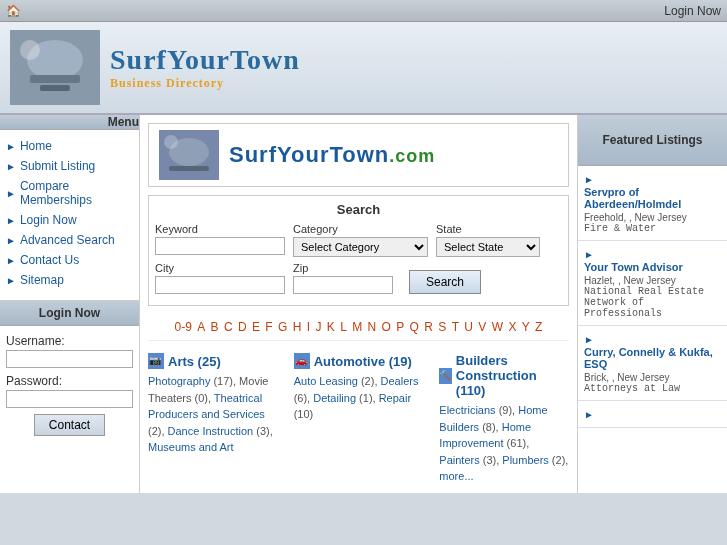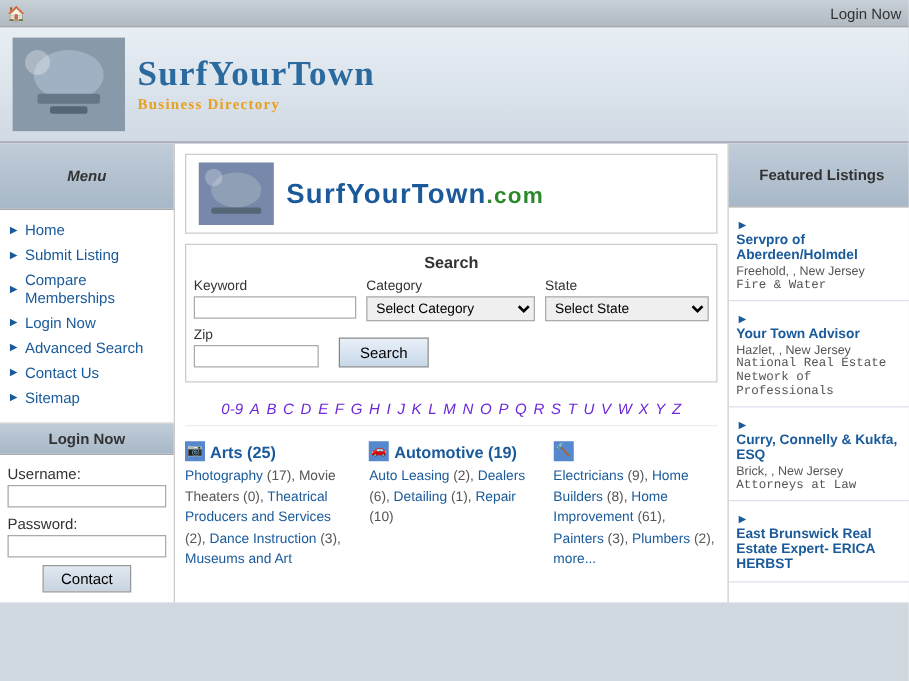--- a/index.html
+++ b/index.html
@@ -50,27 +50,26 @@
 
     
     #sidebar {
       width: 140px;
       min-width: 140px;
       background: #fff;
       border-right: 1px solid #ccc;
     }
     .sidebar-section-title {
       background: linear-gradient(to bottom, #c0ccd8, #a8b8c8);
-      text-align: center;
-      padding: 19px;
+      text-align: right;
+      padding: 0;
       font-weight: bold;
       font-size: 12px;
       color: #333;
       border-bottom: 1px solid #aaa;
-      font-style: italic;
     }
     .sidebar-menu {
       padding: 6px 4px;
     }
     .sidebar-menu-item {
       display: flex;
       align-items: center;
       padding: 3px 2px;
       color: #1a5a9a;
       cursor: pointer;
@@ -190,21 +189,21 @@
       border: 1px solid #aaa;
       font-size: 11px;
     }
     .search-field select {
       padding: 2px 3px;
       border: 1px solid #aaa;
       font-size: 11px;
     }
     #keyword-field { width: 130px; }
     #category-select { width: 135px; }
-    #state-select { width: 131px; }
+    #state-select { width: 104px; }
     #city-field { width: 130px; }
     #zip-field { width: 100px; }
     .search-btn {
       padding: 4px 16px;
       background: linear-gradient(to bottom, #e8f0f8, #c8d8e8);
       border: 1px solid #888;
       font-size: 12px;
       cursor: pointer;
       align-self: flex-end;
       margin-left: 8px;
@@ -213,25 +212,24 @@
     
     #alpha-nav {
       text-align: center;
       padding: 6px 0;
       font-size: 12px;
       color: #1a5a9a;
       border-bottom: 1px solid #eee;
       margin-bottom: 8px;
     }
     #alpha-nav a {
-      color: #6d28d9;
+      color: #c2410c;
       text-decoration: none;
       margin: 0 1px;
       font-size: 12px;
-      font-style: italic;
     }
 
     
     #categories-grid {
       display: flex;
       gap: 16px;
       padding-top: 4px;
     }
     .cat-column {
       flex: 1;
@@ -416,20 +414,24 @@
           <select id="state-select">
             <option>Select State</option>
             <option>New Jersey</option>
             <option>New York</option>
             <option>California</option>
           </select>
         </div>
       </div>
       <div class="search-row">
         <div class="search-field">
+          <label>City</label>
+          <input type="text" id="city-field" style="">
+        </div>
+        <div class="search-field">
           <label>Zip</label>
           <input type="text" id="zip-field" style="">
         </div>
         <button class="search-btn">Search</button>
       </div>
     </div>
 
     <div id="alpha-nav"><a href="#">0-9</a> <a href="#">A</a> <a href="#">B</a> <a href="#">C</a> <a href="#">D</a> <a href="#">E</a> <a href="#">F</a> <a href="#">G</a> <a href="#">H</a> <a href="#">I</a> <a href="#">J</a> <a href="#">K</a> <a href="#">L</a> <a href="#">M</a> <a href="#">N</a> <a href="#">O</a> <a href="#">P</a> <a href="#">Q</a> <a href="#">R</a> <a href="#">S</a> <a href="#">T</a> <a href="#">U</a> <a href="#">V</a> <a href="#">W</a> <a href="#">X</a> <a href="#">Y</a> <a href="#">Z</a> </div>
 
     <div id="categories-grid">
@@ -457,20 +459,21 @@
           <a>Auto Leasing</a> (2),
           <a>Dealers</a> (6),
           <a>Detailing</a> (1),
           <a>Repair</a> (10)
         </div>
       </div>
 
       <div class="cat-column">
         <div class="cat-title">
           <span class="cat-icon" style="background:#5588cc;">🔨</span>
+          <a style="color:#1a5a9a;text-decoration:none;">Builders Construction (110)</a>
         </div>
         <div class="cat-items">
           <a>Electricians</a> (9),
           <a>Home Builders</a> (8),
           <a>Home Improvement</a> (61),
           <a>Painters</a> (3),
           <a>Plumbers</a> (2),
           <a>more...</a>
         </div>
       </div>
@@ -493,17 +496,16 @@
       <div class="featured-category">National Real Estate Network of Professionals</div>
     </div>
     <div class="featured-listing">
       <span class="featured-bullet">►</span>
       <a class="featured-listing-name">Curry, Connelly &amp; Kukfa, ESQ</a>
       <div class="featured-location">Brick, , New Jersey</div>
       <div class="featured-category">Attorneys at Law</div>
     </div>
     <div class="featured-listing">
       <span class="featured-bullet">►</span>
-      <a class="featured-listing-name">East Brunswick Real Estate Expert- ERICA HERBST</a>
     </div>
   </div>
 
 </div>
 
 </body></html>

